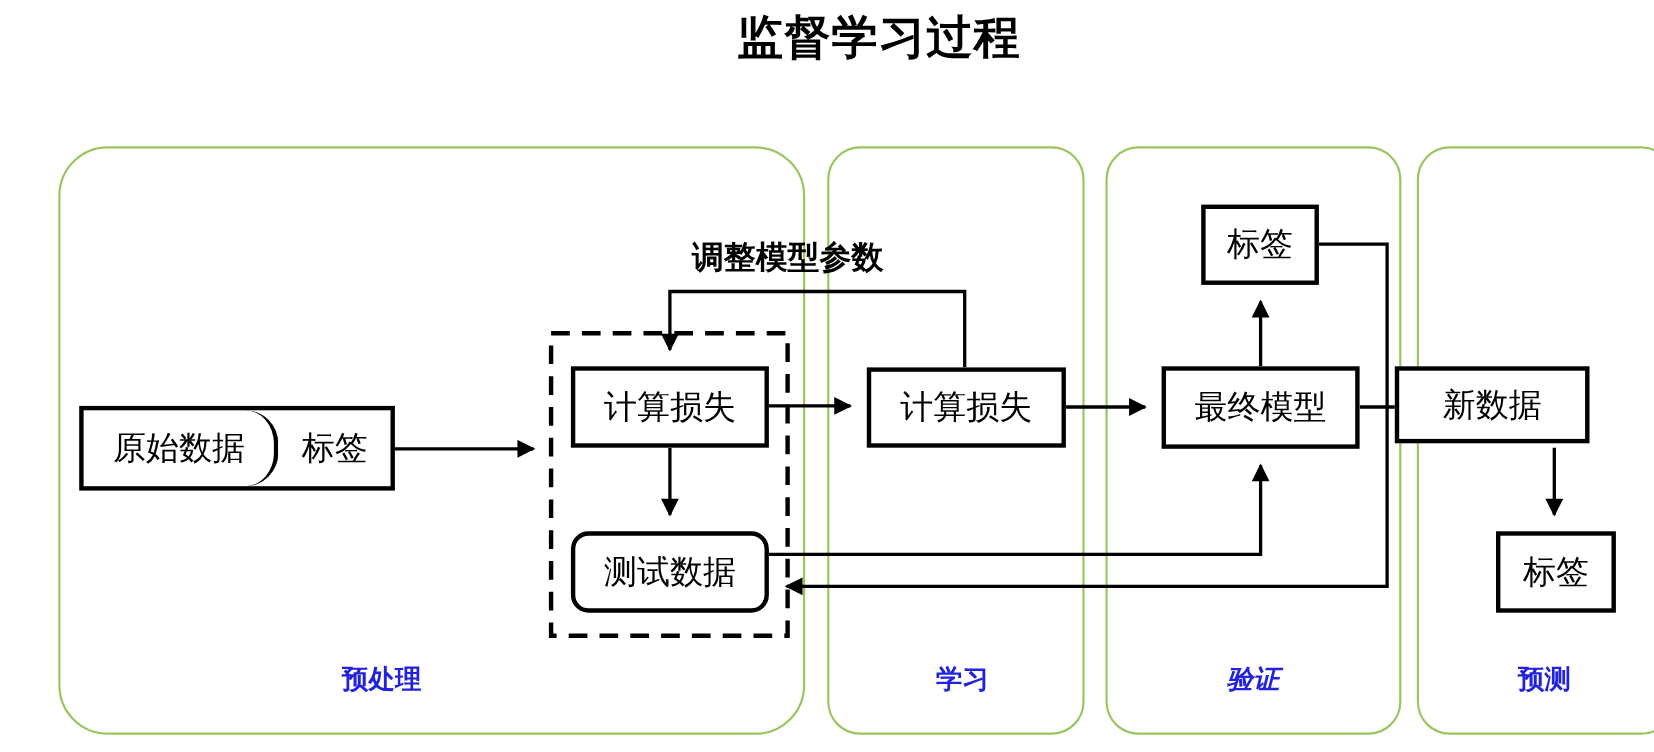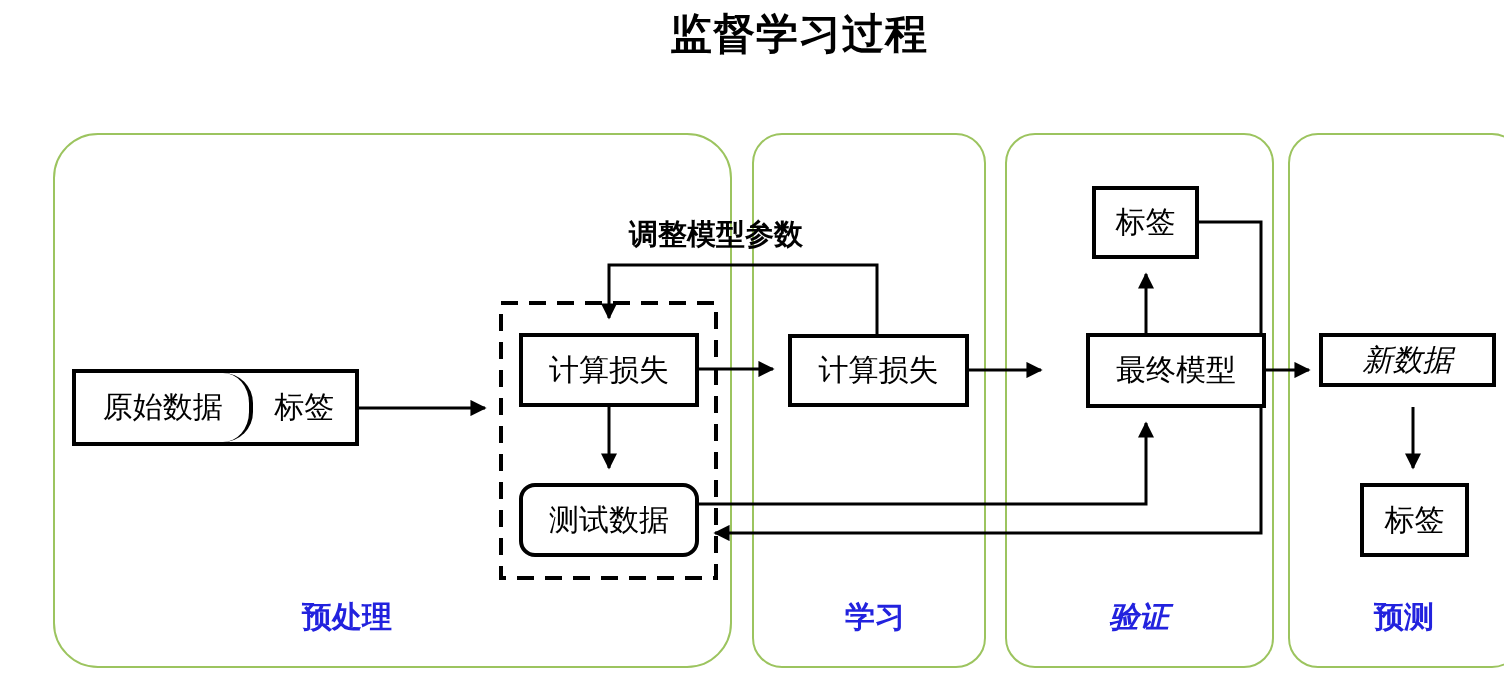--- a/index.html
+++ b/index.html
@@ -16,21 +16,21 @@
     text-align:center;font-size:42px;font-weight:600;color:#000;
     letter-spacing:1px;
   }
   .container{
     position:absolute;top:133px;height:535px;
     border:2.5px solid #9cc45f;
     box-sizing:border-box;background:transparent;
   }
   .zone-label{
     position:absolute;top:599px;height:36px;
-    font-size:30px;font-weight:600;color:#2222de;
+    font-size:24px;font-weight:600;color:#2222de;
     display:flex;align-items:center;justify-content:center;
     white-space:nowrap;transform:translateX(-50%);
   }
   .node{
     position:absolute;background:#fff;border:4px solid #000;
     box-sizing:border-box;display:flex;align-items:center;justify-content:center;
     font-size:30px;font-weight:500;color:#000;white-space:nowrap;z-index:3;
   }
   .combo{
     position:absolute;background:#fff;border:4px solid #000;
@@ -101,21 +101,21 @@
     <div class="cell first" style="width:180px;">原始数据</div>
     <div class="cell" style="width:103px;">标签</div>
   </div>
 
   <div class="node" style="left:480px;top:333px;width:180px;height:74px;">计算损失</div>
 
   <div class="node" style="left:480px;top:483px;width:180px;height:74px;border-radius:16px;">测试数据</div>
 
   <div class="node" style="left:749px;top:334px;width:181px;height:73px;">计算损失</div>
 
-  <div class="node" style="left:1047px;top:333px;width:180px;height:75px;">最终模型</div>
+  <div class="node" style="left:1017px;top:333px;width:180px;height:75px;">最终模型</div>
 
   <div class="node" style="left:1053px;top:186px;width:107px;height:73px;">标签</div>
 
-  <div class="node" style="left:1280px;top:333px;width:177px;height:54px;font-style:italic;">新数据</div>
+  <div class="node" style="left:1229px;top:333px;width:177px;height:70px;">新数据</div>
 
   <div class="node" style="left:1321px;top:483px;width:109px;height:74px;">标签</div>
 
 </div>
 
 </body></html>

